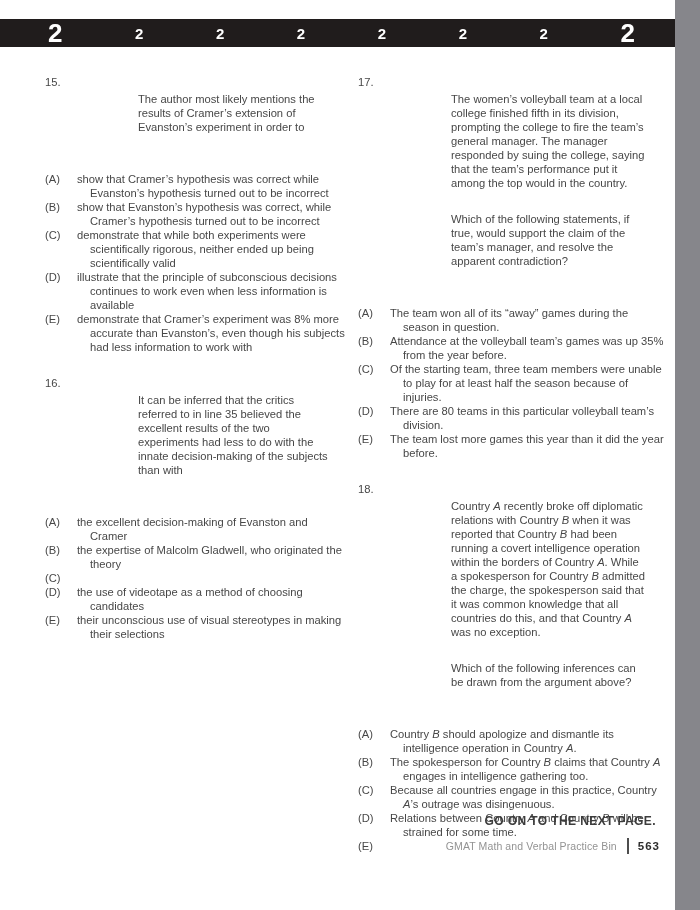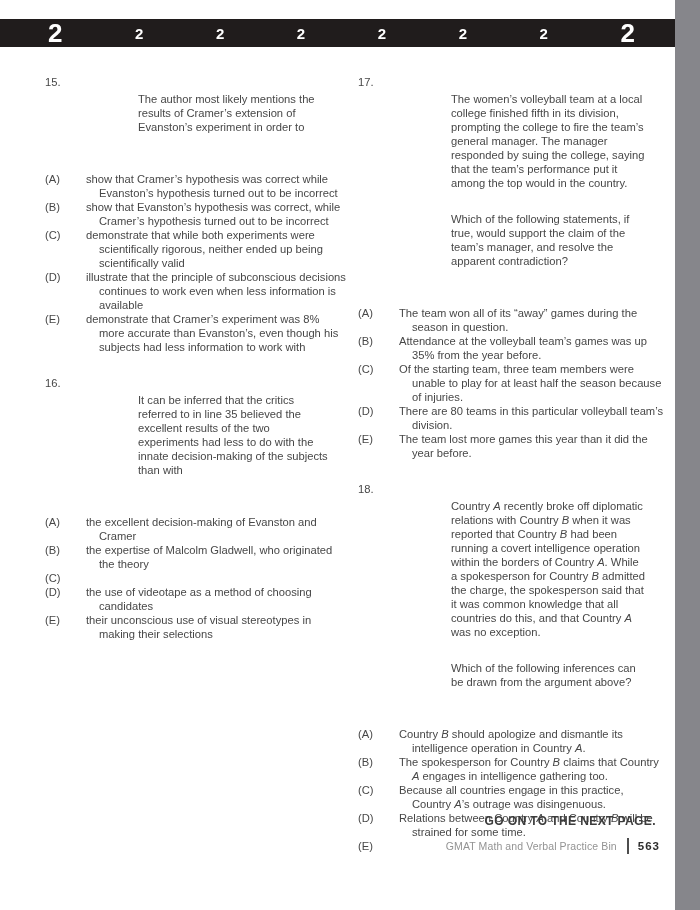--- a/index.html
+++ b/index.html
@@ -47,21 +47,20 @@
   .qbody { flex: 1; min-width: 0; }
   .qbody p { margin: 17px; }
   .qbody p + p { margin-top: 22px; }
   .options { margin-top: 21px; }
   .opt { display: flex; }
   .optlabel { width: 32px; flex: 0 0 32px; }
   .opttext {
     flex: 1; min-width: 0;
     padding-left: 13px;
     text-indent: -13px;
-    margin-left: 9px;
   }
   .goon {
     position: absolute;
     top: 814px; right: 44px;
     font-weight: bold;
     font-size: 12px;
     letter-spacing: 0.4px;
     color: #3c3c3c;
   }
   .bookline {

